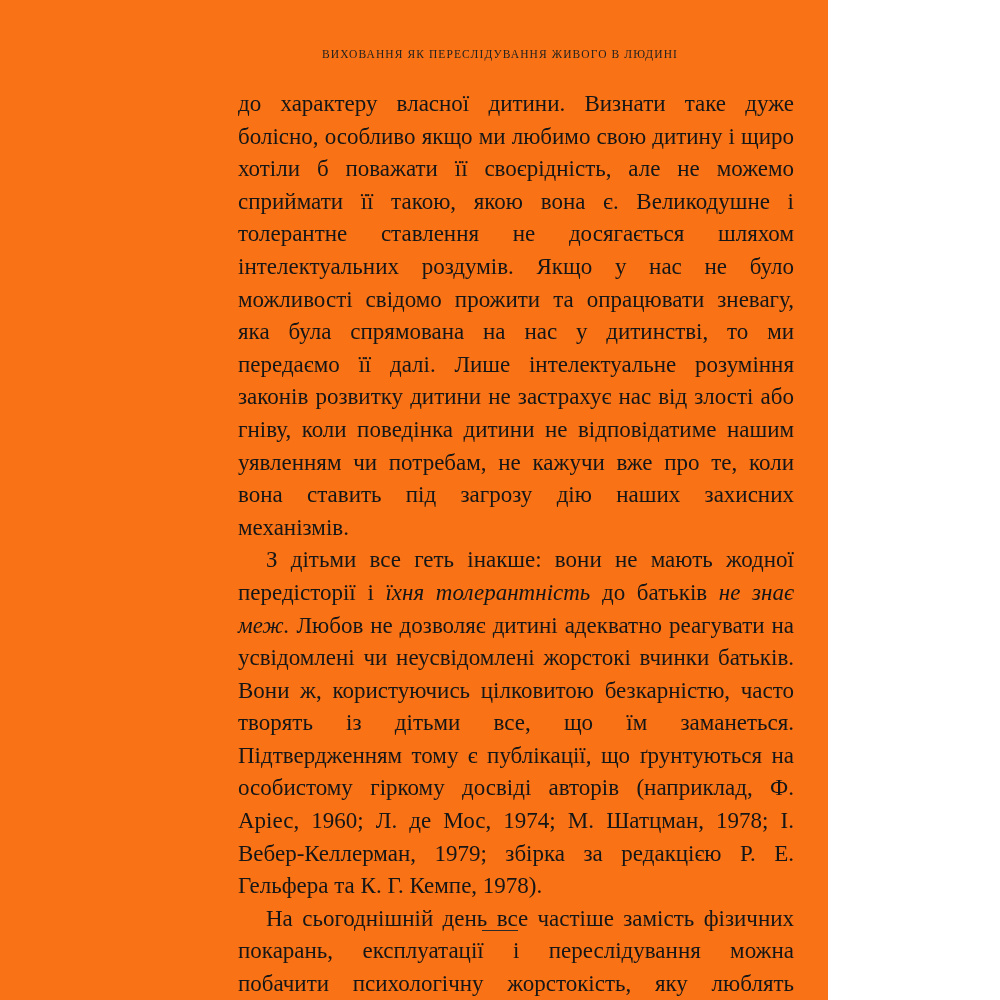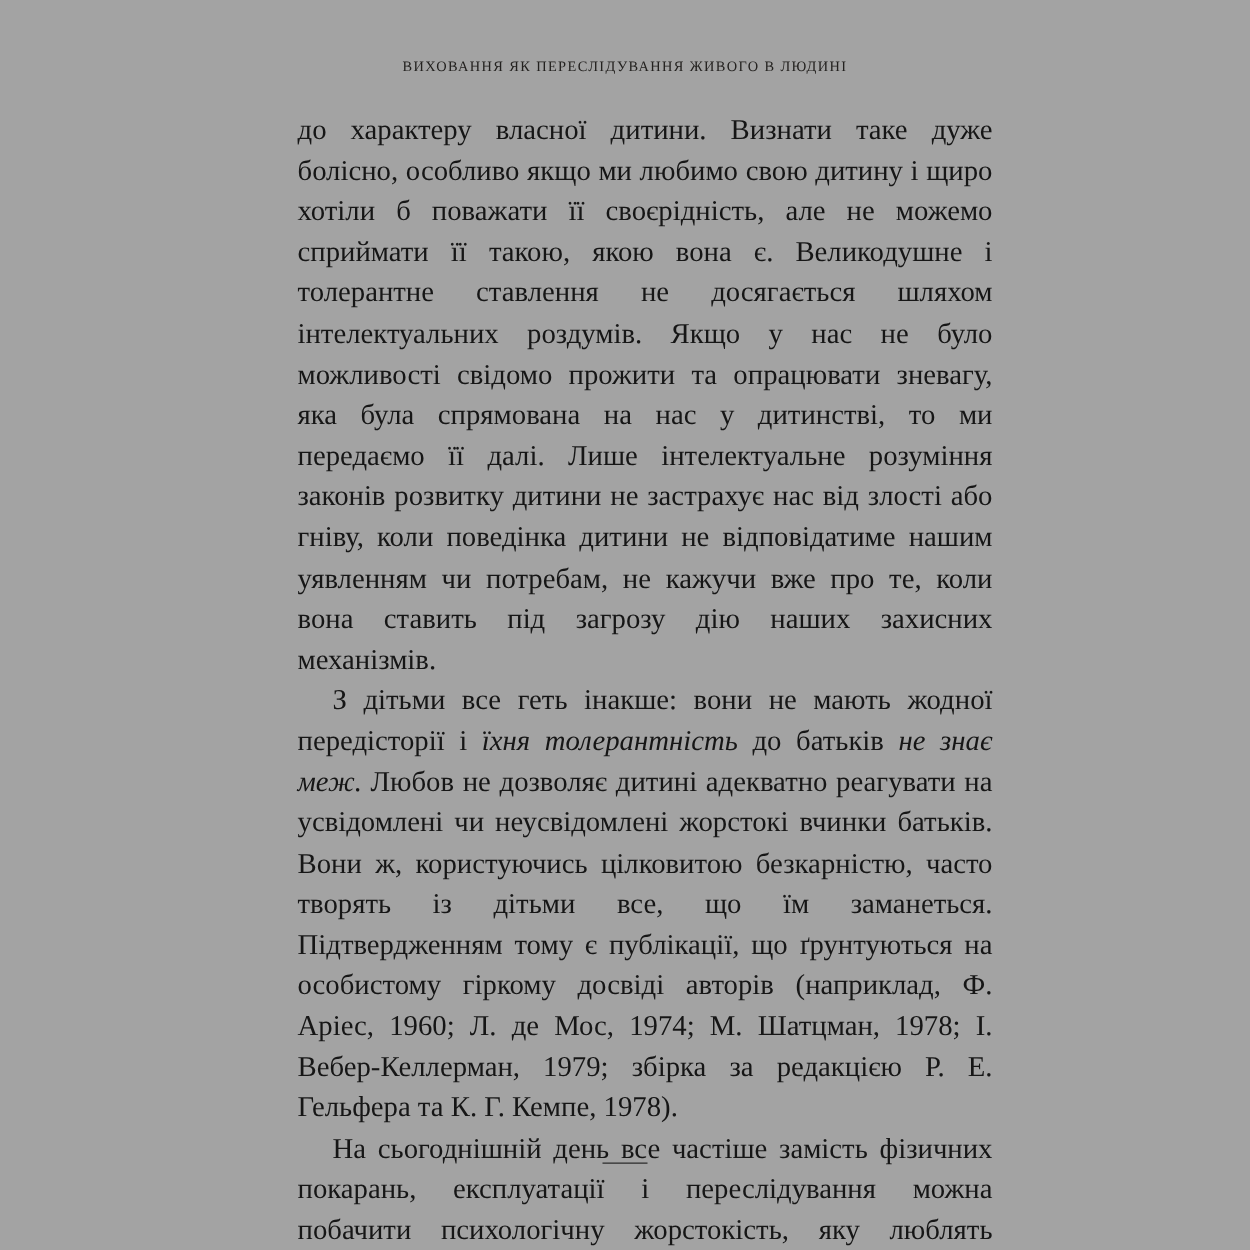--- a/index.html
+++ b/index.html
@@ -12,23 +12,23 @@
     height: 1000px;
     font-family: "Liberation Serif", "DejaVu Serif", serif;
     color: #1a1a1a;
     position: relative;
     overflow: hidden;
   }
   .page {
     position: absolute;
     left: 0;
     top: 0;
-    width: 1000px;
+    width: 828px;
     height: 1000px;
-    background: #a3a3a3;
+    background: #f97316;
   }
   .running-head {
     position: absolute;
     top: 48px;
     left: 0;
     width: 1000px;
     text-align: center;
     font-size: 11.5px;
     letter-spacing: 1.1px;
     color: #23211f;

